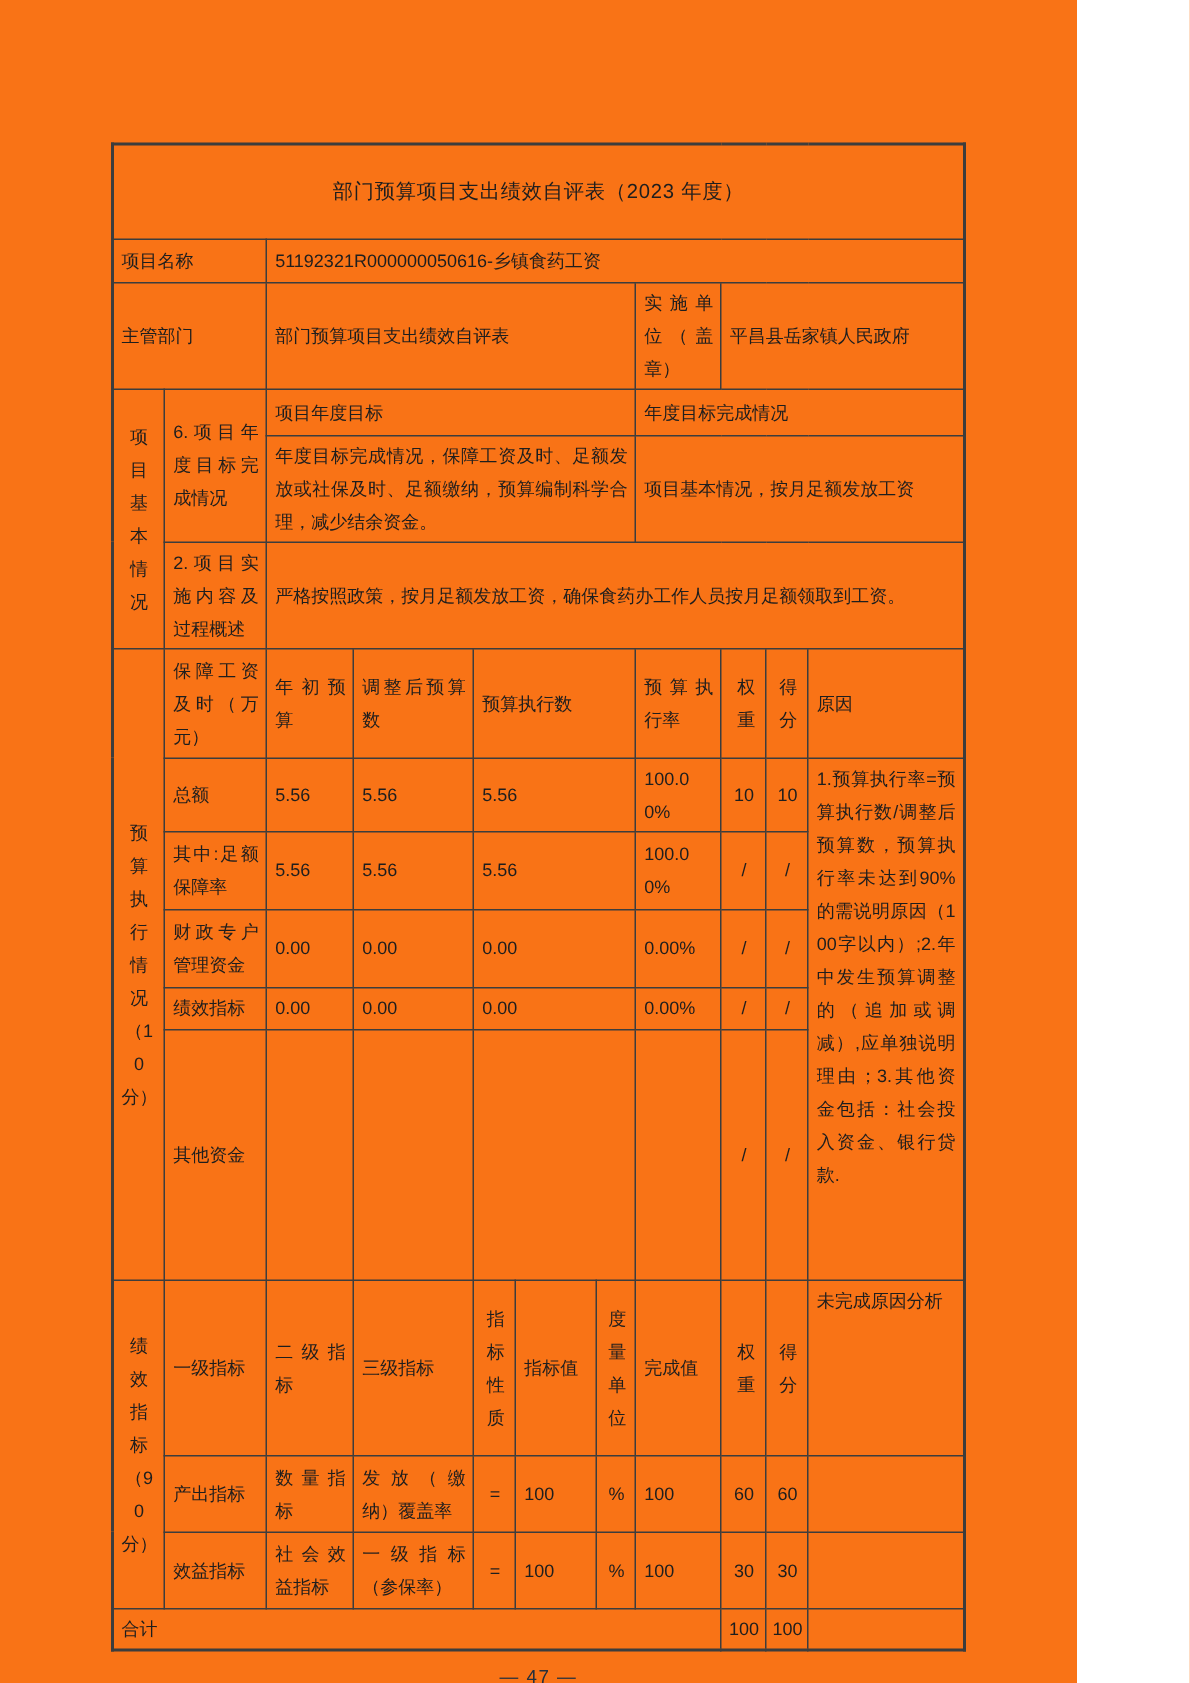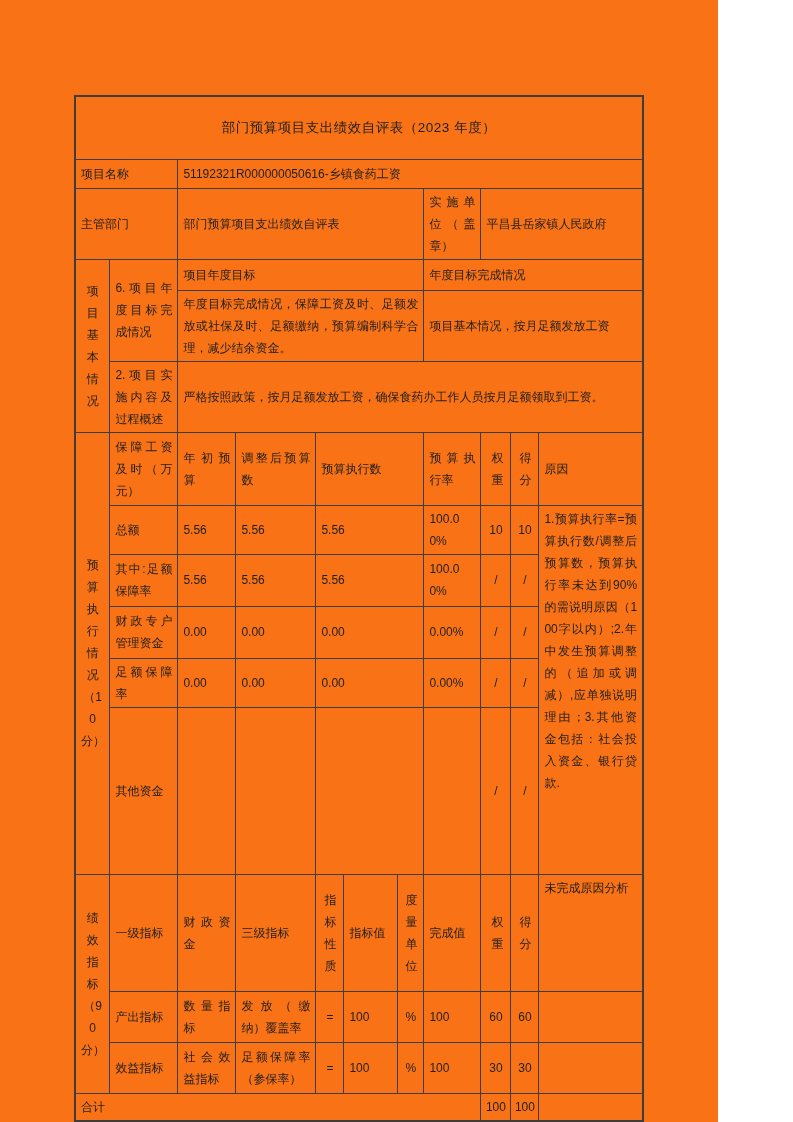--- a/index.html
+++ b/index.html
@@ -127,42 +127,42 @@
     <tr style="height:52px">
       <td>财政专户管理资金</td>
       <td>0.00</td>
       <td>0.00</td>
       <td colspan="3">0.00</td>
       <td>0.00%</td>
       <td class="c">/</td>
       <td class="c">/</td>
     </tr>
     <tr style="height:28px">
-      <td>足额保障率</td>
+      <td>绩效指标</td>
       <td>0.00</td>
       <td>0.00</td>
       <td colspan="3">0.00</td>
       <td>0.00%</td>
       <td class="c">/</td>
       <td class="c">/</td>
     </tr>
     <tr style="height:167px">
       <td>其他资金</td>
       <td></td>
       <td></td>
       <td colspan="3"></td>
       <td></td>
       <td class="c">/</td>
       <td class="c">/</td>
     </tr>
 
     <tr style="height:88px">
       <td rowspan="3" class="vlabel">绩效指标（90分）</td>
       <td>一级指标</td>
-      <td>财政资金</td>
+      <td>二级指标</td>
       <td>三级指标</td>
       <td class="stack">指标性质</td>
       <td>指标值</td>
       <td class="stack">度量单位</td>
       <td>完成值</td>
       <td class="stack">权重</td>
       <td class="stack">得分</td>
       <td class="top-cell">未完成原因分析</td>
     </tr>
 
@@ -174,21 +174,21 @@
       <td>100</td>
       <td class="c">%</td>
       <td>100</td>
       <td class="c">60</td>
       <td class="c">60</td>
       <td></td>
     </tr>
     <tr style="height:51px">
       <td>效益指标</td>
       <td>社会效益指标</td>
-      <td>足额保障率（参保率）</td>
+      <td>一级指标（参保率）</td>
       <td class="c">=</td>
       <td>100</td>
       <td class="c">%</td>
       <td>100</td>
       <td class="c">30</td>
       <td class="c">30</td>
       <td></td>
     </tr>
 
     <tr style="height:28px">

